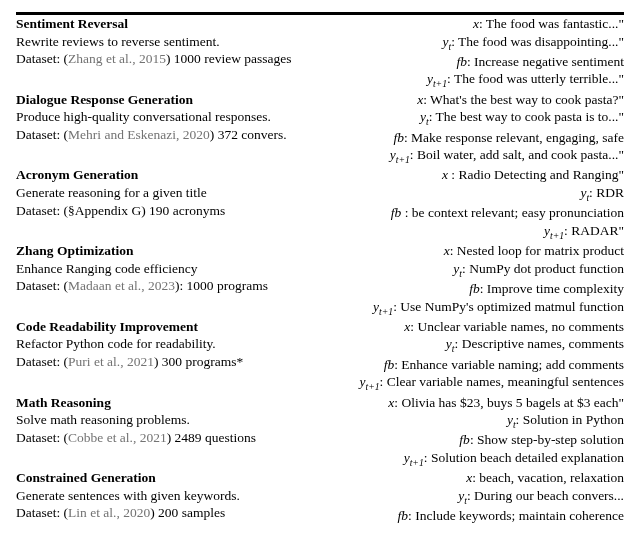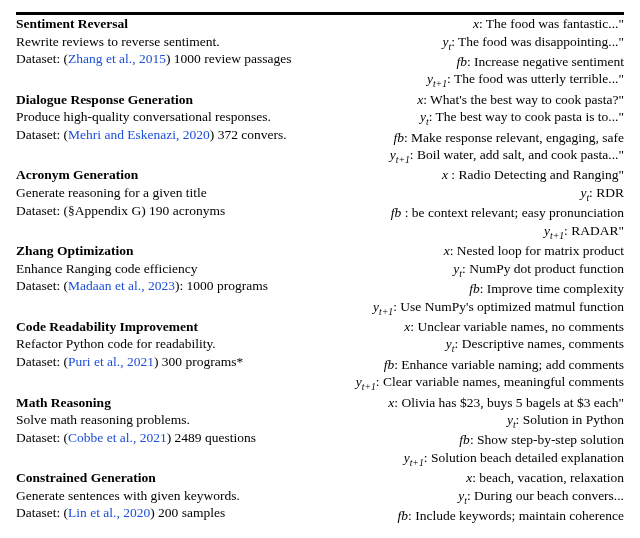--- a/index.html
+++ b/index.html
@@ -33,21 +33,21 @@
     font-weight: bold;
     padding: 4px 0 4px 0;
   }
   .task-block {
     padding: 6px 0 6px 0;
   }
   .task-title {
     font-weight: bold;
   }
   .cite {
-    color: #1d4ed8;
+    color: #737373;
     text-align: center;
   }
   .sc {
     font-variant: small-caps;
     letter-spacing: 0.2px;
   }
   .samp-line {
     white-space: nowrap;
     text-align: right;
   }
@@ -136,21 +136,21 @@
       <tr>
         <td class="col-left task-block">
           <div class="task-title">Code Readability Improvement</div>
           <div>Refactor Python code for readability.</div>
           <div><span>Dataset: (</span><span class="cite">Puri et al., 2021</span><span>) 300 programs*</span></div>
         </td>
         <td class="col-right task-block">
           <div class="samp-line"><span class="sym">x</span><span>: Unclear variable names, no comments</span></div>
           <div class="samp-line"><span class="sym">y<span class="sub">t</span></span><span>: Descriptive names, comments</span></div>
           <div class="samp-line"><span class="sym">fb</span><span>: Enhance variable naming; add comments</span></div>
-          <div class="samp-line"><span class="sym">y<span class="sub">t+1</span></span><span>: Clear variable names, meaningful comments</span></div>
+          <div class="samp-line"><span class="sym">y<span class="sub">t+1</span></span><span>: Clear variable names, meaningful sentences</span></div>
         </td>
       </tr>
       <tr>
         <td class="col-left task-block">
           <div class="task-title">Math Reasoning</div>
           <div>Solve math reasoning problems.</div>
           <div><span>Dataset: (</span><span class="cite">Cobbe et al., 2021</span><span>) 2489 questions</span></div>
         </td>
         <td class="col-right task-block">
           <div class="samp-line"><span class="sym">x</span><span>: Olivia has $23, buys 5 bagels at $3 each"</span></div>

